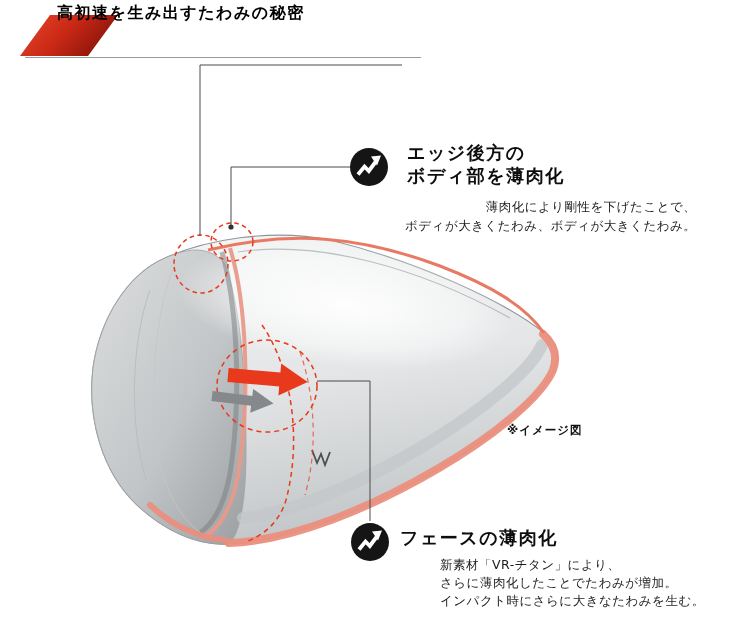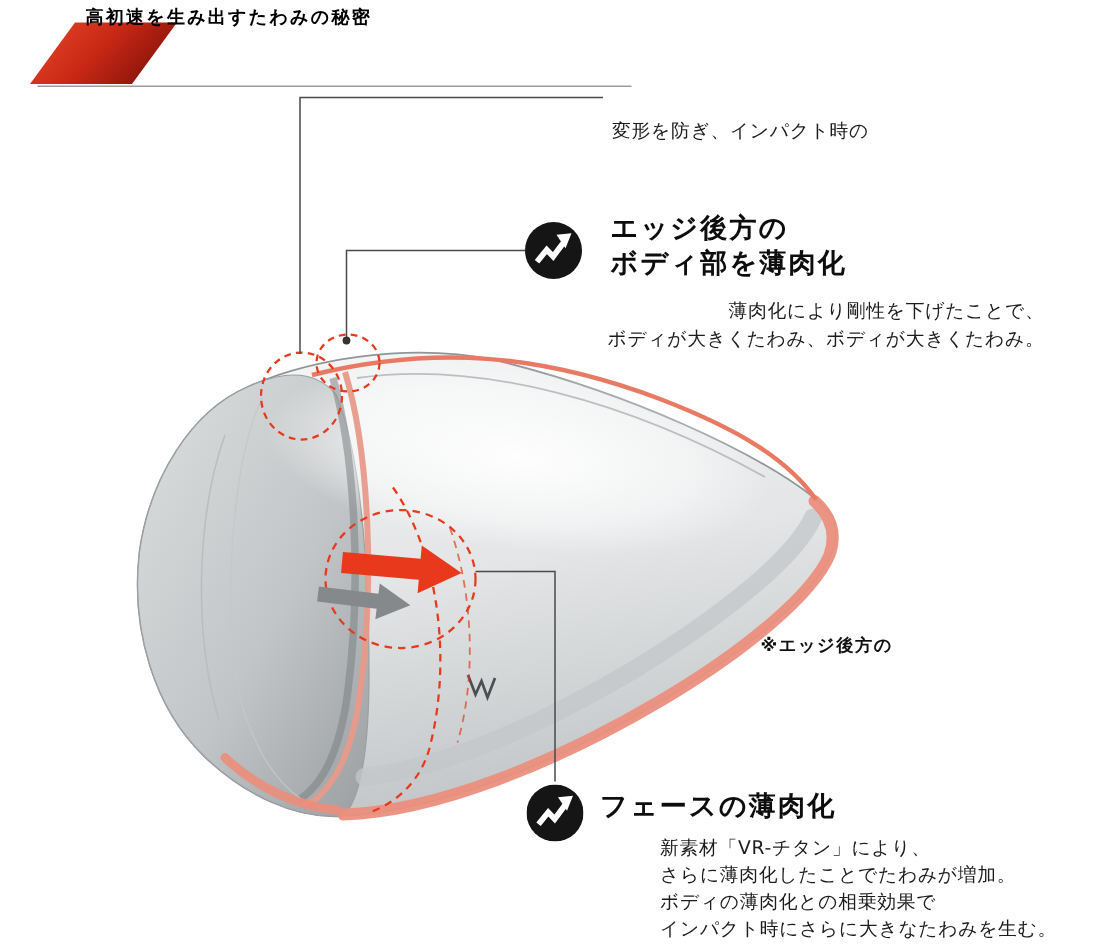--- a/index.html
+++ b/index.html
@@ -2,21 +2,21 @@
 <html><head>
 <meta charset="utf-8">
 <style>
   html,body { margin:0; padding:0; background:#ffffff; }
   .stage {
     position:relative; width:730px; height:629px; background:#ffffff;
     font-family:"DejaVu Sans","Liberation Sans",sans-serif; overflow:hidden;
   }
   .scene { position:absolute; left:0; top:0; }
   .txt { position:absolute; color:#111; white-space:nowrap; }
-  .hdr-title { left:57px; top:3px; font-size:12px; font-weight:bold; letter-spacing:1.5px; color:#000;text-align:center; }
+  .hdr-title { left:57px; top:3px; font-size:16px; font-weight:bold; letter-spacing:1.5px; color:#000;text-align:center; }
   .ann-title { font-size:18px; font-weight:bold; letter-spacing:1.5px; line-height:23px; color:#0d0d0d; }
   .ann-body  { font-size:12.5px; line-height:19px; letter-spacing:0.5px; color:#1c1c1c; }
   .a1-title { left:408px; top:46px; }
   .a1-body  { left:408px; top:77px; }
   .a2-title { left:407px; top:141px; }
   .a2-body  { left:405px; top:197px;text-align:right; }
   .a3-title { left:400px; top:526px; }
   .a3-body  { left:400px; top:556px; line-height:18px;margin-left:40px; }
   .note { left:507px; top:423px; font-size:11.5px; font-weight:bold; letter-spacing:1px; color:#111; }
   .icon { position:absolute; }
@@ -95,45 +95,43 @@
 
     <polyline points="402,65 200,65 200,236" fill="none" stroke="#4a4a4a" stroke-width="1"></polyline>
     <polyline points="350,167 231,167 231,225" fill="none" stroke="#4a4a4a" stroke-width="1"></polyline>
     <circle cx="231" cy="227" r="2.6" fill="#333"></circle>
     <polyline points="317,381 370,381 370,521" fill="none" stroke="#4a4a4a" stroke-width="1"></polyline>
   </svg>
 
   <div class="txt hdr-title">高初速を生み出すたわみの秘密</div>
 
   <div class="txt ann-body a1-body">
-    <div>変形を防ぎ、インパクト時の</div>
   </div>
 
   <svg class="icon icon-a2" width="38" height="38" viewBox="0 0 38 38">
     <circle cx="19" cy="19" r="19" fill="#151515"></circle>
     <path d="M 8 26.5 L 14.5 18.5 L 18.8 23 L 25.5 14" stroke="#ffffff" stroke-width="3.8" fill="none"></path>
     <polygon points="21,8.5 31,7.5 27,17.5" fill="#ffffff"></polygon>
   </svg>
   <div class="txt ann-title a2-title">
     <div>エッジ後方の</div>
     <div>ボディ部を薄肉化</div>
   </div>
   <div class="txt ann-body a2-body">
     <div>薄肉化により剛性を下げたことで、</div>
     <div>ボディが大きくたわみ、ボディが大きくたわみ。</div>
   </div>
 
-  <div class="txt note">※エッジ後方の</div>
+  <div class="txt note">※イメージ図</div>
 
   <svg class="icon icon-a3" width="38" height="38" viewBox="0 0 38 38">
     <circle cx="19" cy="19" r="19" fill="#151515"></circle>
     <path d="M 8 26.5 L 14.5 18.5 L 18.8 23 L 25.5 14" stroke="#ffffff" stroke-width="3.8" fill="none"></path>
     <polygon points="21,8.5 31,7.5 27,17.5" fill="#ffffff"></polygon>
   </svg>
   <div class="txt ann-title a3-title">フェースの薄肉化</div>
   <div class="txt ann-body a3-body">
     <div>新素材「VR-チタン」により、</div>
     <div>さらに薄肉化したことでたわみが増加。</div>
-    <div>ボディの薄肉化との相乗効果で</div>
     <div>インパクト時にさらに大きなたわみを生む。</div>
   </div>
 
 </div>
 
 </body></html>

